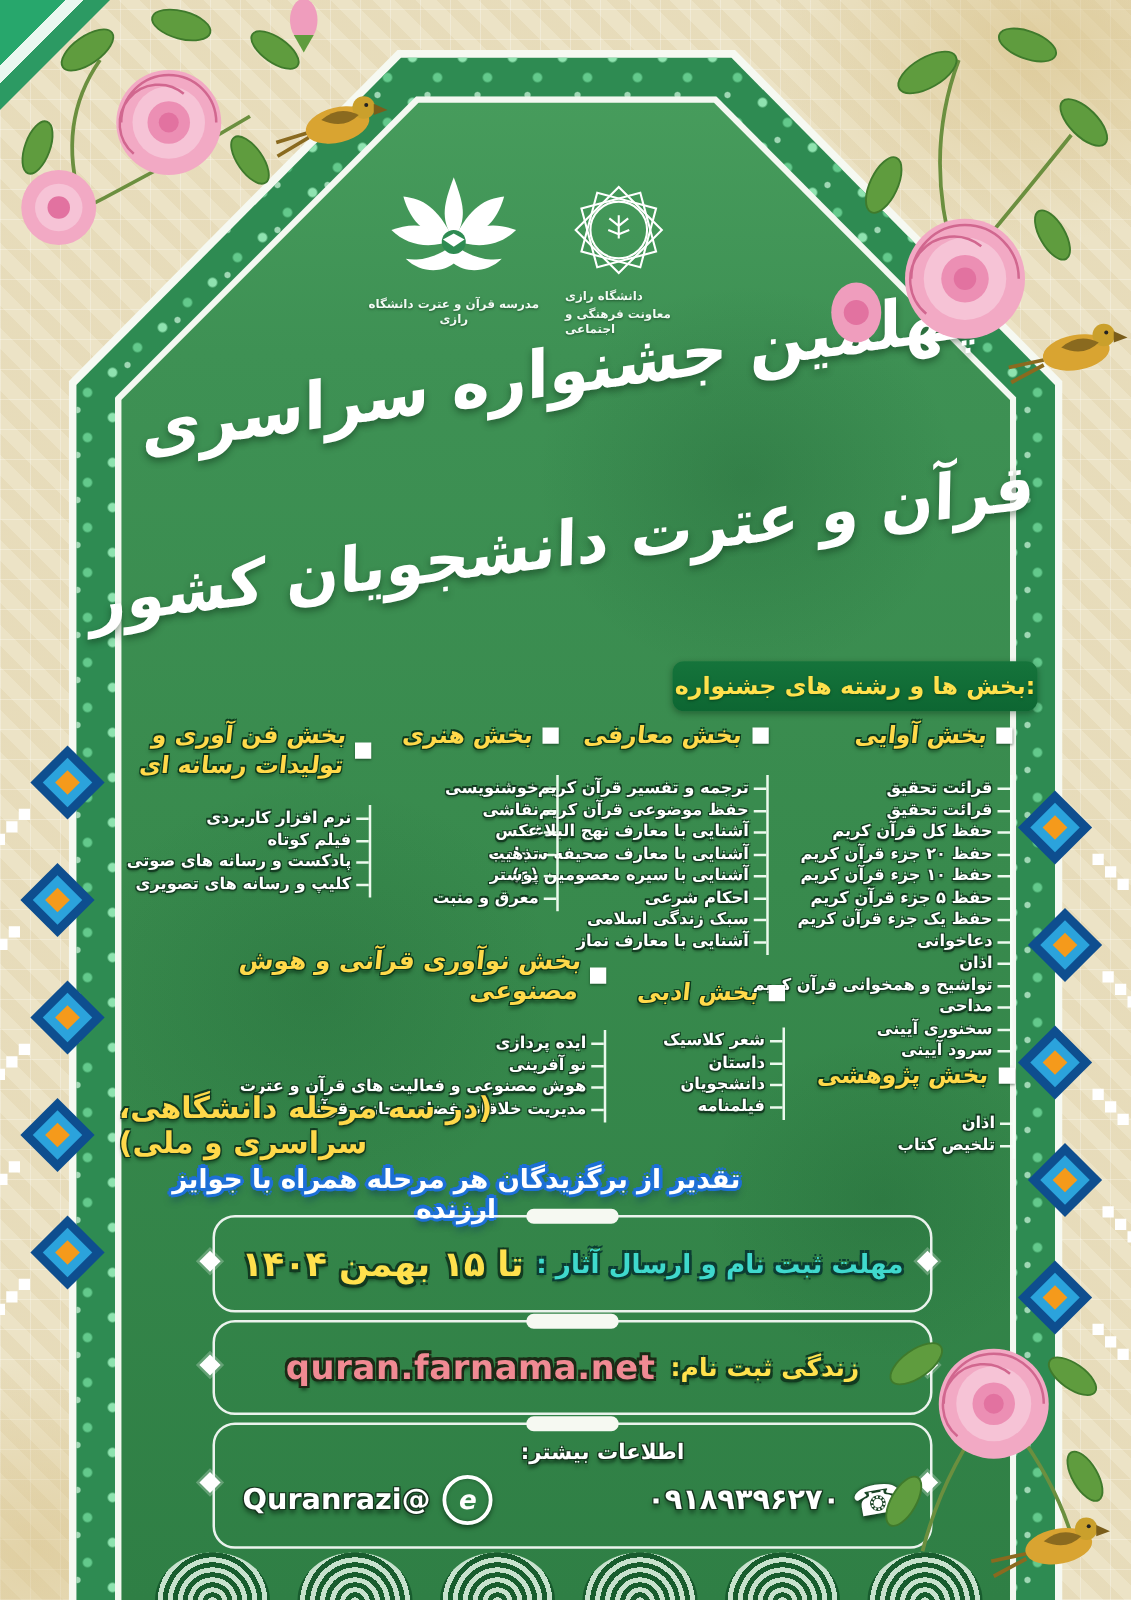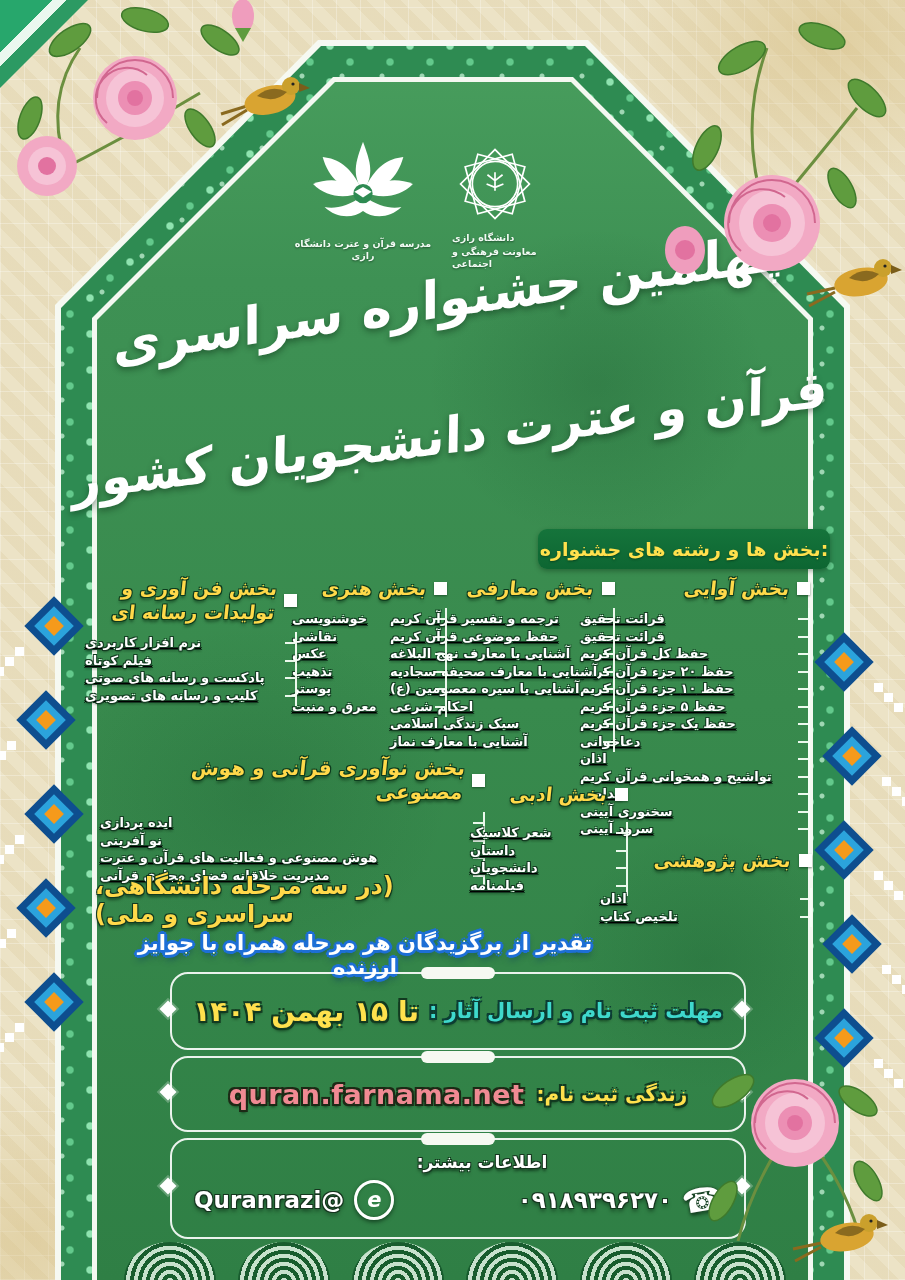--- a/index.html
+++ b/index.html
@@ -51,22 +51,22 @@
     background:linear-gradient(180deg,#15743b,#0d6632);display:flex;align-items:center;justify-content:center;
     box-shadow:0 2px 5px rgba(0,30,10,.35);}
   .badge span{color:#ffe14d;font-size:19px;font-weight:bold;text-shadow:0 1px 2px rgba(0,40,15,.6);}
   
   .sec{position:absolute;direction:rtl;}
   .sec-head{display:flex;align-items:center;gap:8px;}
   .bullet{width:13px;height:13px;background:#fff;flex:0 0 auto;box-shadow:0 1px 2px rgba(0,30,10,.5);}
   .sec h3{margin:0;display:inline-block;color:#ffd94a;font-size:19px;font-weight:bold;line-height:24px;
     transform:skewX(-6deg);
     text-shadow:-1px -1px 0 #0d3a1d,1px -1px 0 #0d3a1d,-1px 1px 0 #0d3a1d,1px 1px 0 #0d3a1d,0 3px 3px rgba(0,30,10,.5);}
-  .sec ul{margin:8px 0 0;padding:2px 14px 2px 0;list-style:none;text-align:left;
-    border-right:2px solid rgba(245,255,246,.95);text-decoration:underline;}
+  .sec ul{margin:20px 0 0;padding:2px 14px 2px 0;list-style:none;text-align:right;
+    border-right:2px solid rgba(245,255,246,.95);}
   .sec li{position:relative;color:#fff;font-size:13px;font-weight:bold;line-height:17.5px;
     text-shadow:-1px -1px 0 #143c22,1px -1px 0 #143c22,-1px 1px 0 #143c22,1px 1px 0 #143c22,0 2px 2px rgba(0,20,8,.5);}
   .sec li::before{content:"";position:absolute;right:-14px;top:8px;width:10px;height:2px;background:rgba(245,255,246,.95);}
   .s0{top:576px;left:580px;width:230px;}
   .s1{top:576px;left:390px;width:225px;}
   .s2{top:576px;left:292px;width:155px;}
   .s3{top:576px;left:85px;width:212px;}
   .s4{top:756px;left:100px;width:385px;}
   .s4 h3{font-size:20px;}
   .s5{top:782px;left:470px;width:158px;}

